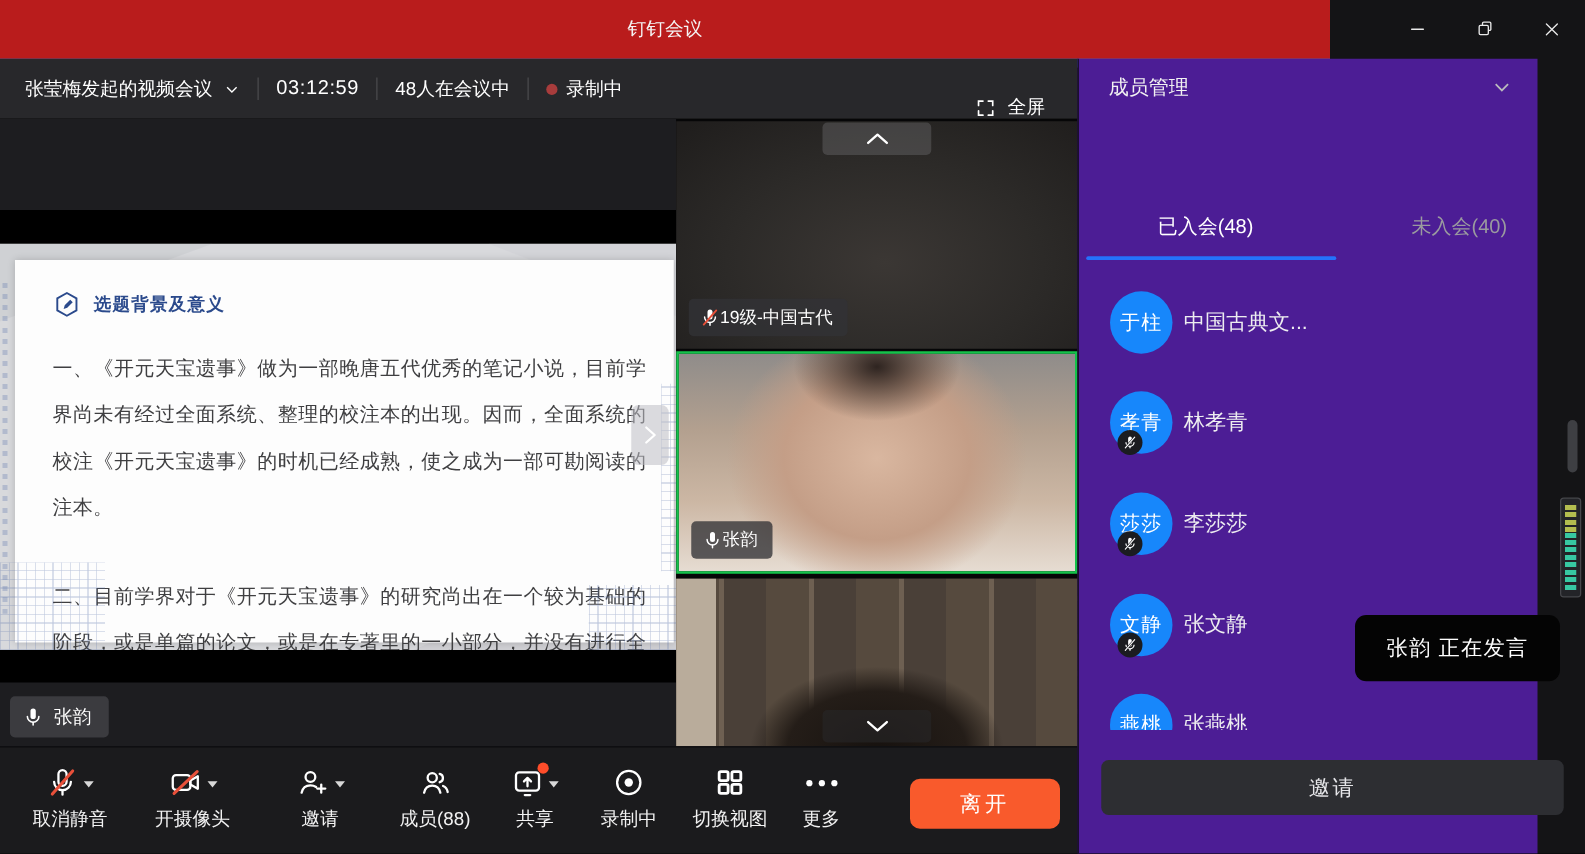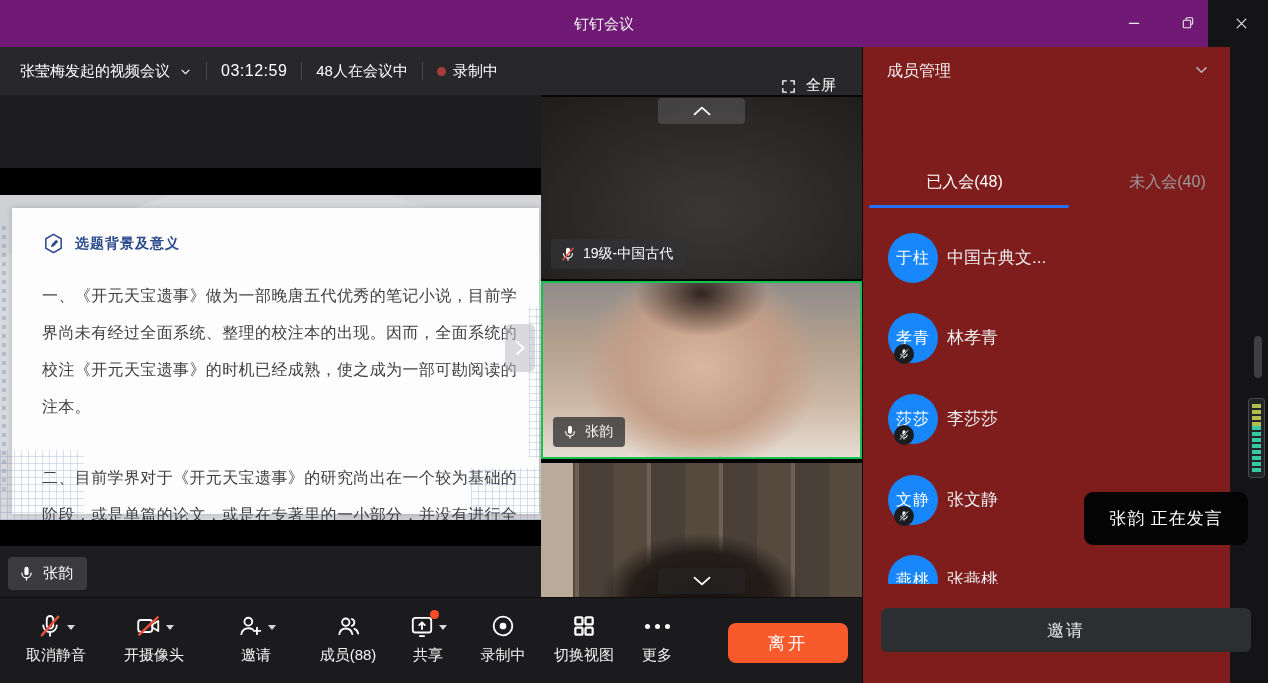--- a/index.html
+++ b/index.html
@@ -1,21 +1,21 @@
 <!DOCTYPE html>
 <html><head>
 <meta charset="utf-8">
 <style>
   html,body{margin:0;padding:0;background:#000;}
   .app{position:relative;width:1268px;height:683px;overflow:hidden;
        font-family:"Liberation Sans","DejaVu Sans",sans-serif;background:#141416;color:#f0f0f0;
        -webkit-font-smoothing:antialiased;}
 
   
-  .titlebar{position:absolute;left:0;top:0;width:1208px;height:47px;background:#701a75;border-bottom:7px solid #3b82f6;}
+  .titlebar{position:absolute;left:0;top:0;width:1064px;height:47px;background:#b91c1c;border-bottom:7px solid #3b82f6;}
   .titlebar .app-title{position:absolute;left:0;right:0;top:0;height:47px;line-height:47px;text-align:center;font-size:15px;color:#f5f5f5;}
   .winbtn{position:absolute;top:0;width:54px;height:46px;display:flex;align-items:center;justify-content:center;color:#e9e9e9;}
   .winbtn svg{display:block;}
 
   
   .infobar{position:absolute;left:0;top:47px;width:862px;height:48px;background:#28282b;display:flex;align-items:center;padding-left:20px;box-sizing:border-box;}
   .infobar .vdiv{width:1px;height:18px;background:#4a4a4e;margin:0 14px;}
   .meeting-title{display:flex;align-items:center;gap:9px;font-size:15px;color:#fff;cursor:default;}
   .timer{font-size:16px;color:#fff;letter-spacing:.5px;}
   .pcount{font-size:15px;color:#fff;}
@@ -57,41 +57,41 @@
   .tile2{top:186px;height:178px;box-sizing:border-box;border:2px solid #15c24b;background:
      radial-gradient(95px 62px at 50% 6%, #2e2420 0%, rgba(46,36,32,0) 70%),
      radial-gradient(120px 105px at 50% 48%, #d9b7a0 0%, #c49e87 62%, rgba(196,158,135,0) 100%),
      linear-gradient(180deg,#8f8c8a 0%,#b3a08f 35%,#ccb7a4 68%,#e6dcd2 100%);}
   .tile3{top:368px;height:134px;background:
      radial-gradient(130px 85px at 50% 102%, #17120f 0%, #241d18 55%, rgba(36,29,24,0) 78%),
      linear-gradient(90deg,#b9ac9b 0%,#b9ac9b 10%,rgba(0,0,0,0) 10%),
      repeating-linear-gradient(90deg,#564a3e 0 34px,#6e6052 34px 38px,#4a4038 38px 72px),
      repeating-linear-gradient(0deg,#55493d 0 26px,#776a59 26px 30px);}
   .tile-label{position:absolute;left:10px;bottom:10px;height:30px;background:rgba(50,50,54,.78);border-radius:4px;
-     display:flex;align-items:center;gap:7px;padding:0 12px 0 9px;font-size:14px;color:#fff;}
+     display:flex;align-items:center;padding:0 12px 0 9px;font-size:14px;color:#fff;}
   .strip-nav{position:absolute;left:117px;width:87px;height:26px;background:rgba(115,115,118,.38);
      border-radius:4px;display:flex;align-items:center;justify-content:center;}
   .strip-nav.up{top:3px;}
   .strip-nav.down{top:473px;background:rgba(40,40,42,.55);}
 
   
   .toolbar{position:absolute;left:0;top:597px;width:862px;height:86px;background:#1b1b1d;border-top:1px solid #0d0d0f;
      display:flex;align-items:flex-start;padding:13px 0 0 10px;box-sizing:border-box;}
   .tb-item{display:flex;flex-direction:column;align-items:center;cursor:default;}
   .tb-ico{position:relative;height:30px;display:flex;align-items:center;justify-content:center;gap:4px;}
   .tb-label{margin-top:5px;font-size:15px;color:#f2f2f2;white-space:nowrap;}
   .caret{width:0;height:0;border-left:4px solid transparent;border-right:4px solid transparent;border-top:5px solid #d8d8d8;margin-top:3px;}
   .badge-dot{position:absolute;right:-4px;top:-3px;width:9px;height:9px;border-radius:50%;background:#ff4d2a;}
   .more-dots{display:flex;gap:5px;}
   .more-dots i{width:5px;height:5px;border-radius:50%;background:#fff;}
   .leave-btn{position:absolute;left:728px;top:25px;width:120px;height:40px;background:#f95a2c;border:none;border-radius:8px;
      color:#fff;font-size:17px;letter-spacing:3px;font-family:inherit;display:flex;align-items:center;justify-content:center;}
 
   
-  .panel{position:absolute;left:862px;top:47px;width:368px;height:636px;background:#7f1d1d;border-left:1px solid #0b0b0d;box-sizing:border-box;}
+  .panel{position:absolute;left:862px;top:47px;width:368px;height:636px;background:#4c1d95;border-left:1px solid #0b0b0d;box-sizing:border-box;}
   .panel-header{position:relative;height:48px;}
   .panel-header .ph-title{position:absolute;left:24px;top:0;line-height:48px;font-size:16px;color:#f2f2f2;}
   .panel-header .ph-collapse{position:absolute;right:20px;top:14px;color:#b9b9bd;}
   .searchbox{position:absolute;left:22px;top:70px;width:349px;height:37px;border:1px solid #45464b;border-radius:19px;
      background:#26272b;box-sizing:border-box;display:flex;align-items:center;padding:0 12px 0 14px;}
   .searchbox input{flex:1;background:transparent;border:none;outline:none;color:#dedee2;font-size:14px;margin-left:9px;font-family:inherit;}
   .searchbox input::placeholder{color:#77787d;}
   .clear-ico{flex:none;}
   .tabs{position:absolute;left:0;top:113px;width:406px;height:48px;display:flex;}
   .tab{flex:1;text-align:center;line-height:44px;font-size:16px;color:#9a9a9f;cursor:default;}

